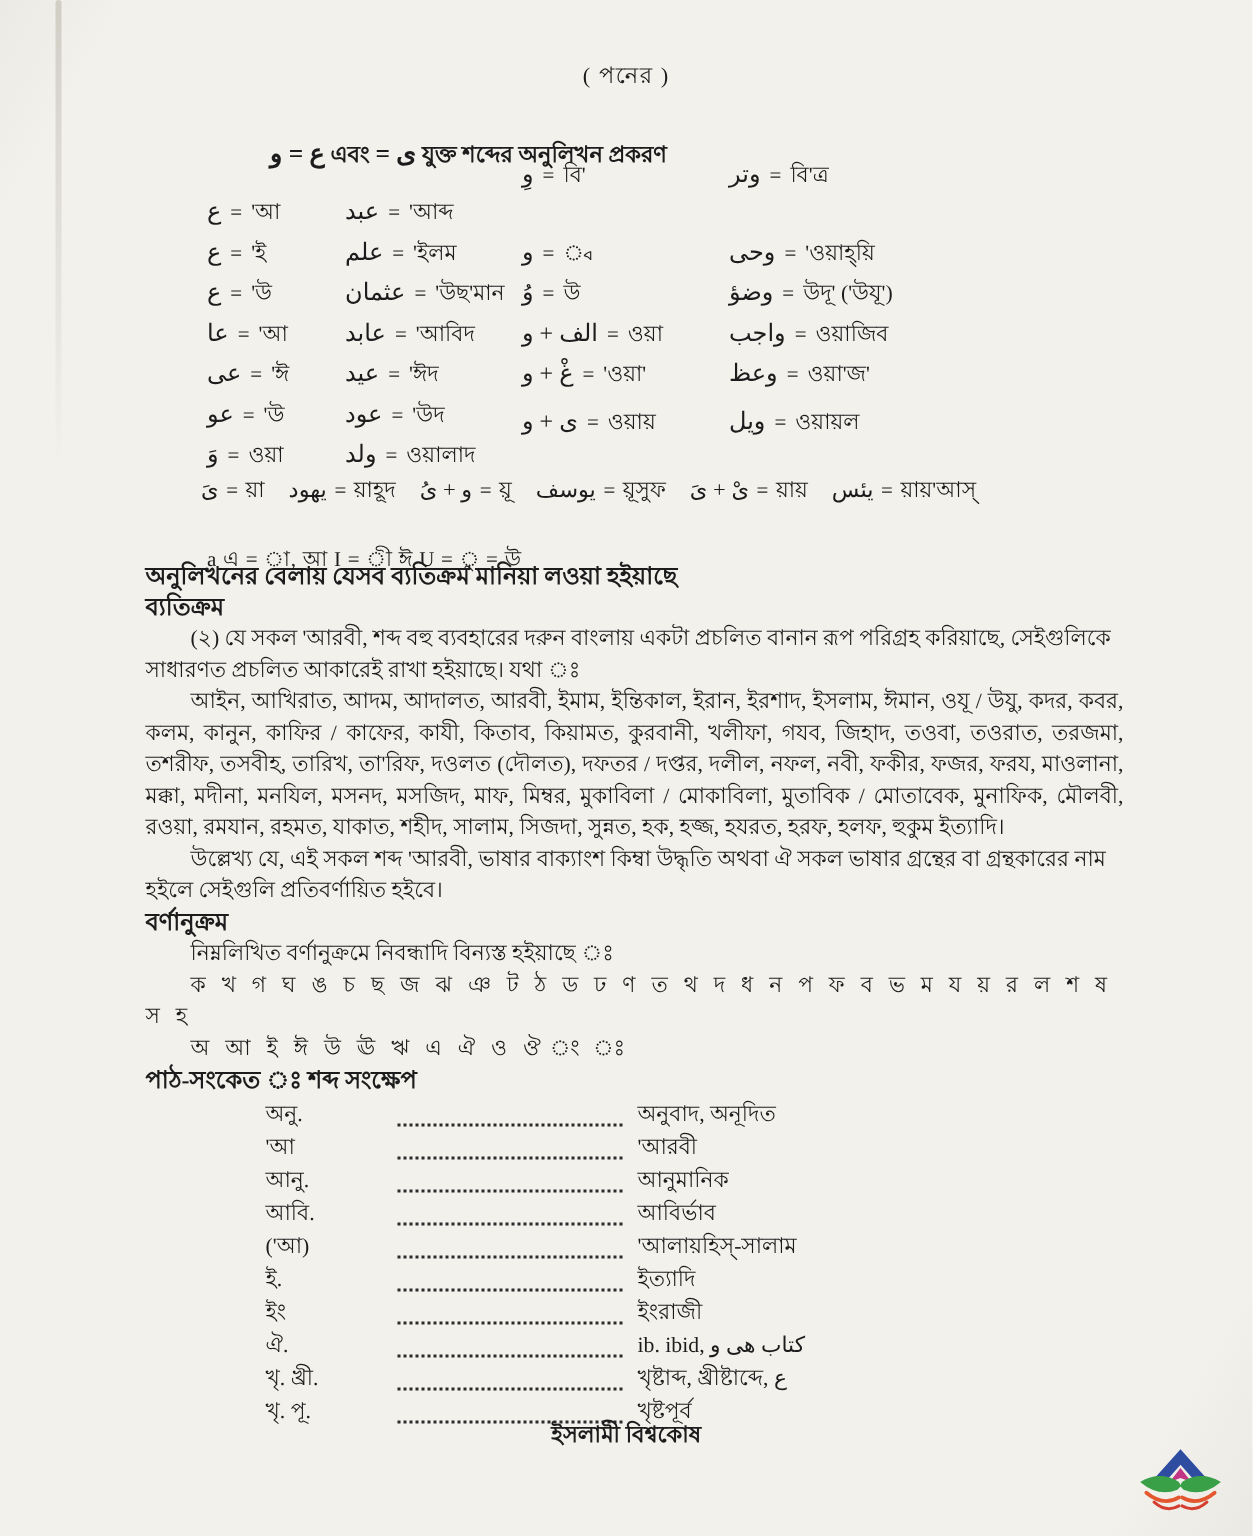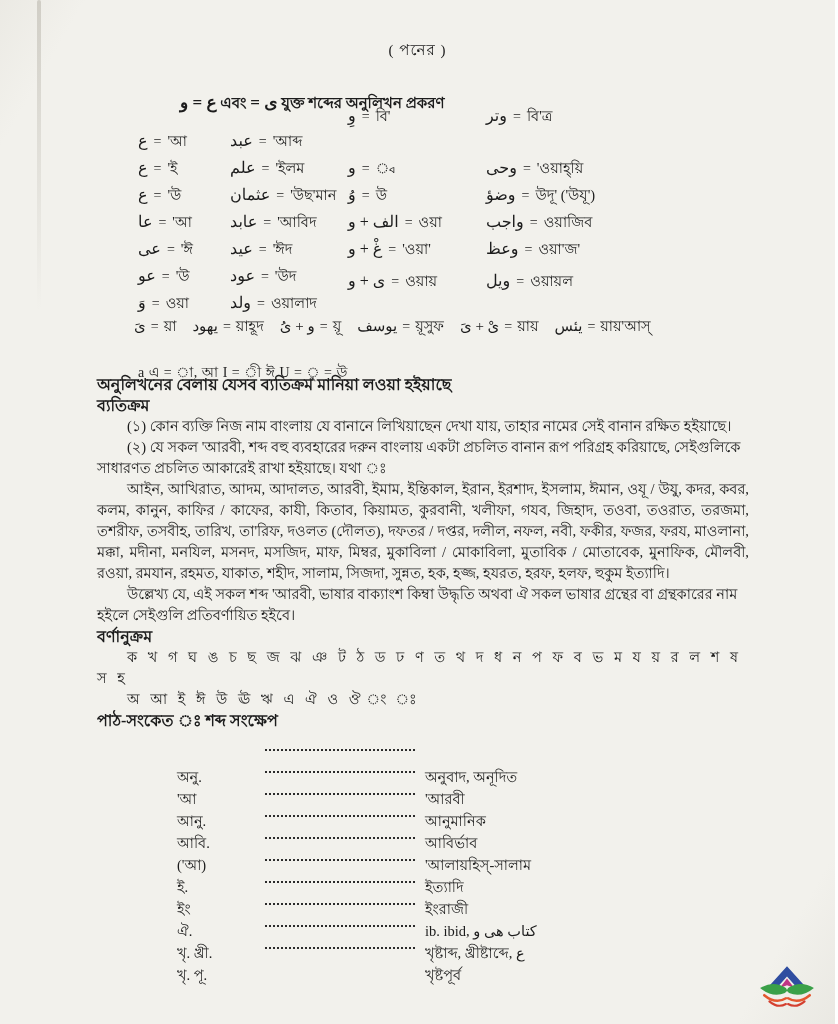--- a/index.html
+++ b/index.html
@@ -45,21 +45,21 @@
   
   .main{position:absolute;left:97px;top:374px;width:652px;font-size:14.5px;line-height:21px;}
   .main h3{font-size:16px;line-height:21px;margin:0;font-weight:bold;}
   .main p{margin:0;text-indent:30px;}
   .wordlist{text-align:justify;}
   .letters{letter-spacing:2px;word-spacing:3px;}
   .abbr-list{margin-left:80px;margin-top:2px;}
   .abbr-row{display:flex;align-items:baseline;height:22px;}
   .abbr{width:88px;white-space:nowrap;}
   .dots{width:150px;border-bottom:2px dotted #2b2b2b;align-self:flex-end;margin:0 10px 4px 0;}
-  .meaning{white-space:nowrap;margin-top:34px;}
+  .meaning{white-space:nowrap;}
   
   .footer{position:absolute;top:944px;left:0;width:100%;text-align:center;
           font-weight:bold;font-size:15px;}
   .logo{position:absolute;left:758px;top:964px;width:58px;height:52px;}
 </style>
 </head>
 <body>
 
 <div class="page">
   <div class="crease"></div>
@@ -268,26 +268,26 @@
           <span class="bn">য়ায়'আস্</span>
         </span>
     </div>
 
     <div class="t-vowels">a এ = া, আ   I = ী ঈ   U = ু = উ</div>
   </section>
 
   <section class="main">
     <h3>অনুলিখনের বেলায় যেসব ব্যতিক্রম মানিয়া লওয়া হইয়াছে</h3>
     <h3>ব্যতিক্রম</h3>
-    <p>(১) কোন ব্যক্তি নিজ নাম বাংলায় যে বানানে লিখিয়াছেন দেখা যায়, তাহার নামের সেই বানান রক্ষিত হইয়াছে।</p>
     <p>(২) যে সকল 'আরবী, শব্দ বহু ব্যবহারের দরুন বাংলায় একটা প্রচলিত বানান রূপ পরিগ্রহ করিয়াছে, সেইগুলিকে সাধারণত প্রচলিত আকারেই রাখা হইয়াছে। যথা ঃ</p>
     <p class="wordlist">আইন, আখিরাত, আদম, আদালত, আরবী, ইমাম, ইন্তিকাল, ইরান, ইরশাদ, ইসলাম, ঈমান, ওযূ / উযু, কদর, কবর, কলম, কানুন, কাফির / কাফের, কাযী, কিতাব, কিয়ামত, কুরবানী, খলীফা, গযব, জিহাদ, তওবা, তওরাত, তরজমা, তশরীফ, তসবীহ, তারিখ, তা'রিফ, দওলত (দৌলত), দফতর / দপ্তর, দলীল, নফল, নবী, ফকীর, ফজর, ফরয, মাওলানা, মক্কা, মদীনা, মনযিল, মসনদ, মসজিদ, মাফ, মিম্বর, মুকাবিলা / মোকাবিলা, মুতাবিক / মোতাবেক, মুনাফিক, মৌলবী, রওয়া, রমযান, রহমত, যাকাত, শহীদ, সালাম, সিজদা, সুন্নত, হক, হজ্জ, হযরত, হরফ, হলফ, হুকুম ইত্যাদি।</p>
     <p>উল্লেখ্য যে, এই সকল শব্দ 'আরবী, ভাষার বাক্যাংশ কিম্বা উদ্ধৃতি অথবা ঐ সকল ভাষার গ্রন্থের বা গ্রন্থকারের নাম হইলে সেইগুলি প্রতিবর্ণায়িত হইবে।</p>
 
     <h3>বর্ণানুক্রম</h3>
+    <p>নিম্নলিখিত বর্ণানুক্রমে নিবন্ধাদি বিন্যস্ত হইয়াছে ঃ</p>
     <p class="letters">ক খ গ ঘ ঙ চ ছ জ ঝ ঞ ট ঠ ড ঢ ণ ত থ দ ধ ন প ফ ব ভ ম য য় র ল শ ষ স হ</p>
     <p class="letters">অ আ ই ঈ উ ঊ ঋ এ ঐ ও ঔ ং ঃ</p>
 
     <h3>পাঠ-সংকেত ঃ শব্দ সংক্ষেপ</h3>
     <div class="abbr-list">
       <div class="abbr-row">
           <span class="abbr">অনু.</span>
           <span class="dots"></span>
           <span class="meaning">অনুবাদ, অনূদিত</span>
         </div>
@@ -332,20 +332,21 @@
           <span class="meaning">খৃষ্টাব্দ, খ্রীষ্টাব্দে, ع</span>
         </div>
       <div class="abbr-row">
           <span class="abbr">খৃ. পূ.</span>
           <span class="dots"></span>
           <span class="meaning">খৃষ্টপূর্ব</span>
         </div>
     </div>
   </section>
 
+  <div class="footer">ইসলামী বিশ্বকোষ</div>
 
   <div class="logo">
     <svg width="58" height="52" viewBox="0 0 56 50" xmlns="http://www.w3.org/2000/svg">
       <path d="M28 2 L45 21 L36 21 L28 12 L20 21 L11 21 Z" fill="#2f4da0"></path>
       <path d="M28 14 L35 23 L28 20.5 L21 23 Z" fill="#c13585"></path>
       <path d="M2 23 Q15 15.5 27 23 L28 25 L29 23 Q41 15.5 54 23 Q42 33 30 28 L28 26 L26 28 Q14 33 2 23 Z" fill="#3aa048"></path>
       <path fill="none" stroke-width="2.4" stroke-linecap="round" d="M6 30 Q17 39 27 33" stroke="#e4572e"></path>
       <path fill="none" stroke-width="2.4" stroke-linecap="round" d="M50 30 Q39 39 29 33" stroke="#e4572e"></path>
       <path fill="none" stroke-width="2" stroke-linecap="round" d="M11 36 Q19 43 27 38.5" stroke="#d43f2f"></path>
       <path fill="none" stroke-width="2" stroke-linecap="round" d="M45 36 Q37 43 29 38.5" stroke="#d43f2f"></path>

